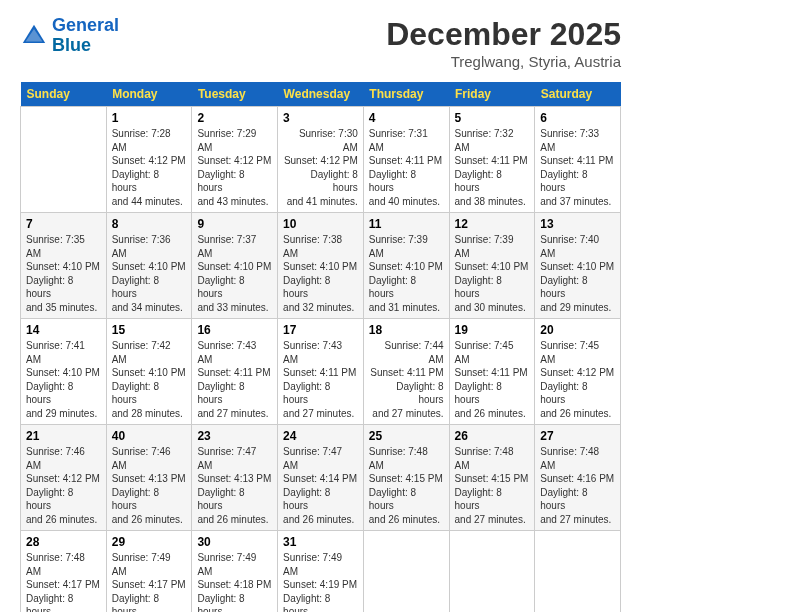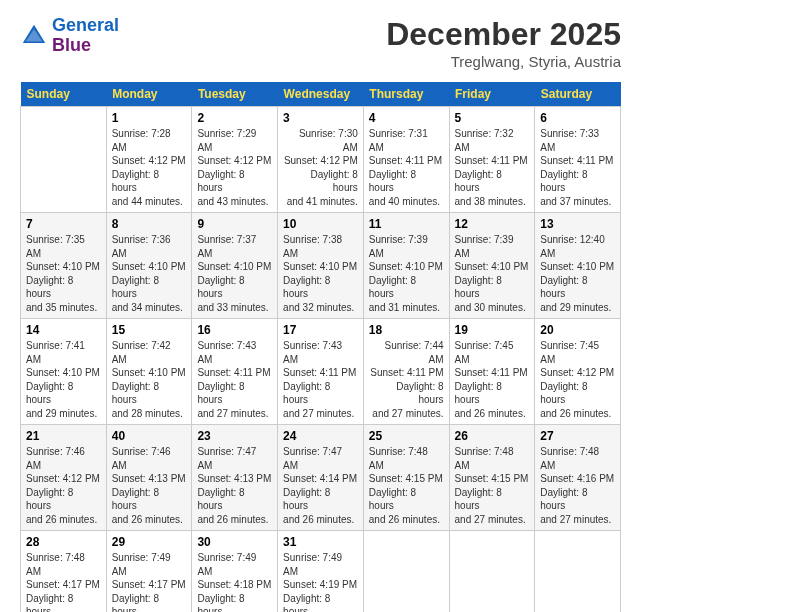--- a/index.html
+++ b/index.html
@@ -95,21 +95,21 @@
 
 <div class="container">
   <div class="header">
     <div class="logo">
       <svg class="logo-icon" viewBox="0 0 40 40">
         <polygon points="20,4 36,30 4,30" fill="#1565c0"></polygon>
         <polygon points="20,10 32,28 8,28" fill="#fff" opacity="0.3"></polygon>
       </svg>
       <div class="logo-text">
         <div><span>General</span></div>
-        <div><span style="color:#701a75">Blue</span></div>
+        <div><span style="color:#0369a1">Blue</span></div>
       </div>
     </div>
     <div class="title-block">
       <div class="month-title">December 2025</div>
       <div class="location">Treglwang, Styria, Austria</div>
     </div>
   </div>
 
   <table>
     <thead>
@@ -207,21 +207,21 @@
           </td>
           <td>
             <span class="day-num">12</span>
             <div class="day-info" style="white-space: pre-line;">Sunrise: 7:39 AM
 Sunset: 4:10 PM
 Daylight: 8 hours
 and 30 minutes.</div>
           </td>
           <td>
             <span class="day-num">13</span>
-            <div class="day-info" style="white-space: pre-line;">Sunrise: 12:40 AM
+            <div class="day-info" style="white-space: pre-line;">Sunrise: 7:40 AM
 Sunset: 4:10 PM
 Daylight: 8 hours
 and 29 minutes.</div>
           </td>
         </tr>
         <tr>
           <td>
             <span class="day-num">14</span>
             <div class="day-info" style="white-space: pre-line;">Sunrise: 7:41 AM
 Sunset: 4:10 PM

